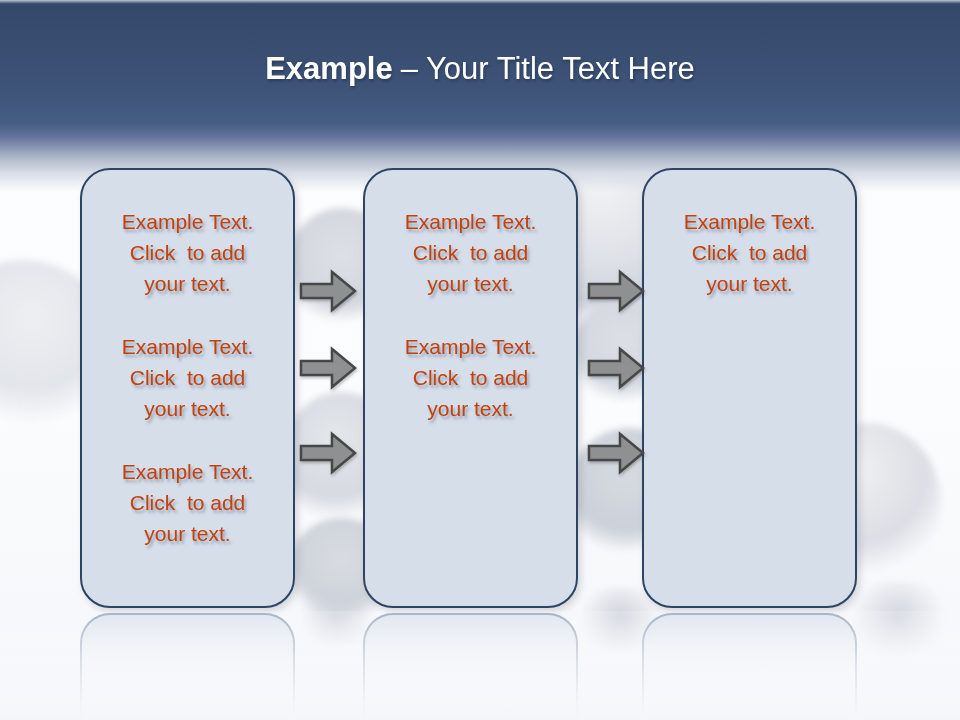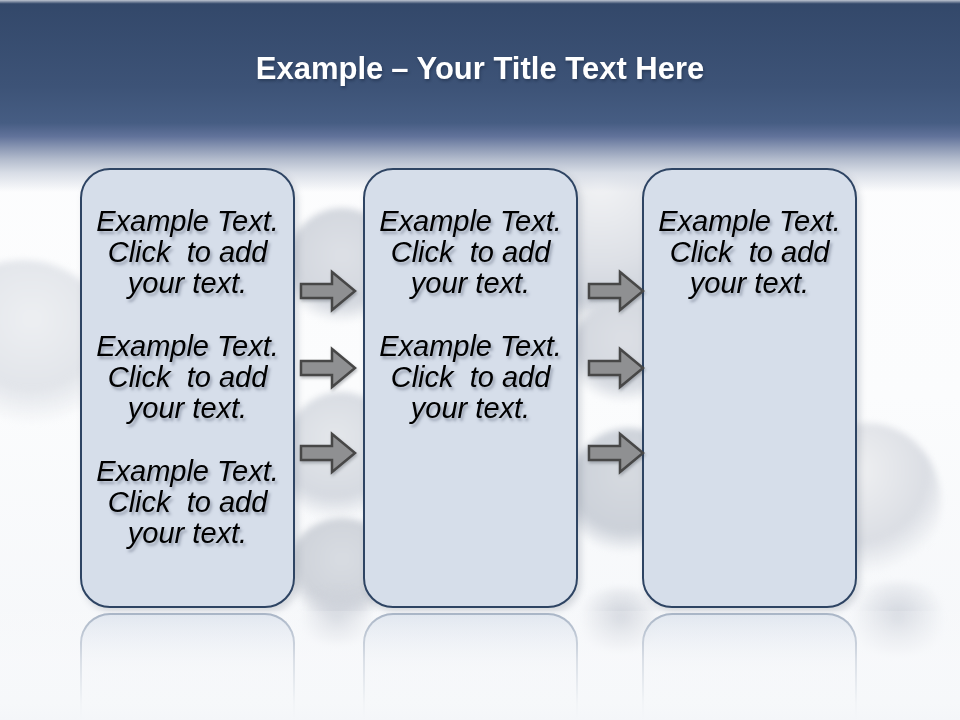--- a/index.html
+++ b/index.html
@@ -25,21 +25,21 @@
     pointer-events: none;
   }
   .title {
     position: absolute; left:0; top:49px; width:100%;
     text-align:center; color:#ffffff;
     font-size:31px; line-height:40px;
     text-shadow: 1px 2px 3px rgba(10,20,40,0.35);
     pointer-events: auto;
   }
   .title .kw { font-weight:700; }
-  .title .rest { font-weight:700; margin-left:8px;text-align:right; }
+  .title .rest { font-weight:400; margin-left:8px;text-align:right; }
 
   
   .blob { position:absolute; border-radius:50%; filter: blur(3px); z-index:1; }
   .b-left   { left:-66px; top:260px; width:178px; height:168px;
               background: radial-gradient(circle at 55% 35%, #edeff2 0%, #e2e5ea 48%, rgba(226,229,234,0) 72%); }
   .b-topcenter { left:496px; top:128px; width:208px; height:206px;
               background: radial-gradient(circle at 50% 26%, #f2f3f5 0%, #dde0e6 45%, #ced3db 66%, rgba(206,211,219,0) 76%); }
   .b-gap1a  { left:286px; top:208px; width:112px; height:118px;
               background: radial-gradient(circle at 50% 40%, #dde0e6 0%, #d3d7de 55%, rgba(211,215,222,0) 75%); }
   .b-gap1b  { left:282px; top:392px; width:118px; height:132px;
@@ -66,23 +66,22 @@
     box-shadow: 3px 4px 7px rgba(90,100,120,0.22);
     z-index:3;
     padding:36px 12px 0;
     text-align:center;
   }
   .pbox-1 { left:80px; }
   .pbox-2 { left:363px; }
   .pbox-3 { left:642px; }
   .para {
     white-space:pre-wrap;
-    font-style:italic;
-    font-size:29px; line-height:31px;
-    color:#000000;
+    font-size:21px; line-height:31px;
+    color:#c2410c;
     text-shadow: 2px 3px 3px rgba(100,110,130,0.55);
     margin:0 0 32px 0;
   }
 
   
   .arrow {
     position:absolute; width:58px; height:46px; z-index:4;
     filter: drop-shadow(1px 2px 1.5px rgba(40,45,55,0.3));
   }
   .acol1 { left:299px; }

